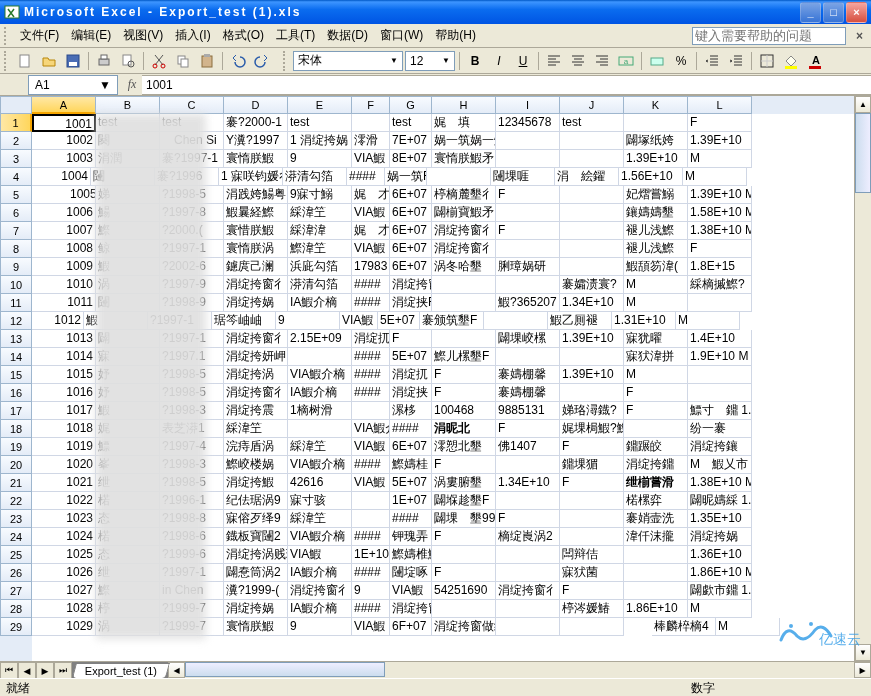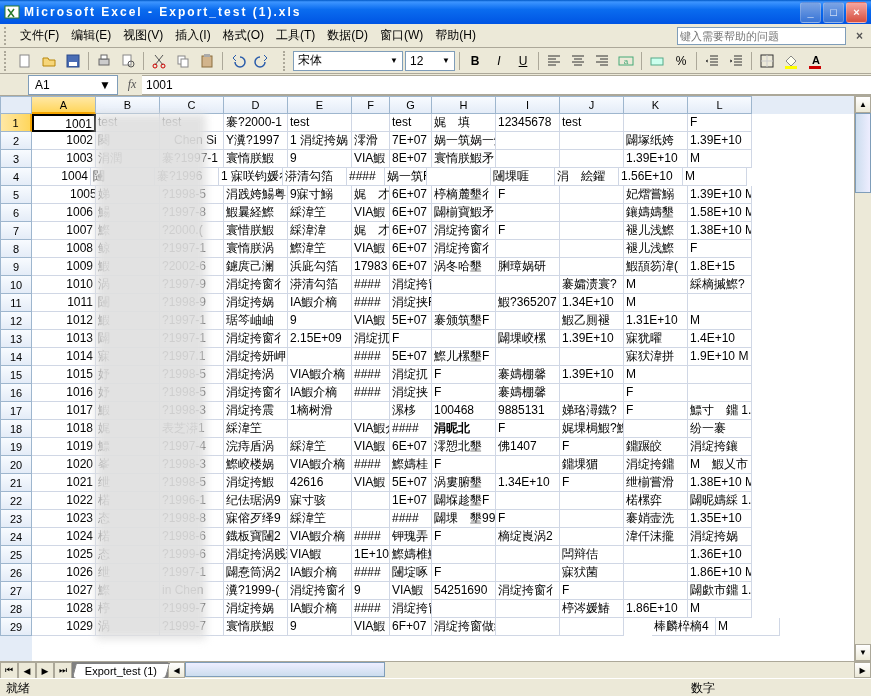--- a/index.html
+++ b/index.html
@@ -12,21 +12,21 @@
 .titlebar .win-btns { display: flex; gap: 2px; }
 .titlebar .win-btn { width: 21px; height: 21px; background: linear-gradient(to bottom, #7ba4e4, #3874d6); border: 1px solid #fff3; border-radius: 3px; display:flex; align-items:center; justify-content:center; color:#fff; font-weight:bold; font-size:11px; }
 .titlebar .win-btn.close { background: linear-gradient(to bottom, #f5a6a0, #d64f3f); }
 
 
 .menubar { height: 24px; background: #ece9d8; display: flex; align-items: center; padding: 0 4px; border-bottom: 1px solid #aca899; }
 .menubar .menu-handle { width: 6px; height: 18px; border-left: 2px dotted #aca899; margin-right: 4px; }
 .menubar .menu-item { padding: 2px 6px; cursor: default; }
 .menubar .menu-item:first-of-type { background: #fff; border: 1px solid #7a9e3c; border-radius: 3px; }
 .menubar .help-box { margin-left: auto; }
-.menubar .help-input { width: 169px; height: 18px; border: 1px solid #7f9db9; font-size: 11px; padding: 0 2px; color: #999; }
+.menubar .help-input { width: 154px; height: 18px; border: 1px solid #7f9db9; font-size: 13px; padding: 0 2px; color: #999; }
 .menubar .close-doc { margin-left: 6px; padding:0 4px; font-weight:bold; color:#555; }
 
 
 .toolbar { height: 26px; background: #ece9d8; display: flex; align-items: center; padding: 0 4px; border-bottom: 1px solid #aca899; gap: 2px; }
 .toolbar .tb-handle { width: 6px; height: 20px; border-left: 2px dotted #aca899; margin-right: 2px; }
 .toolbar .tb-btn { width: 22px; height: 22px; display: flex; align-items: center; justify-content: center; border: 1px solid transparent; cursor: default; }
 .toolbar .tb-sep { width: 1px; height: 18px; background: #aca899; margin: 0 2px; }
 .toolbar .font-select { width: 110px; height: 20px; border: 1px solid #7f9db9; background: #fff; display: flex; align-items: center; padding: 0 4px; font-size: 12px; }
 .toolbar .size-select { width: 50px; height: 20px; border: 1px solid #7f9db9; background: #fff; display: flex; align-items: center; padding: 0 4px; justify-content: space-between; }
 .toolbar .dd-arrow { font-size: 8px; color: #000; margin-left: auto; }
@@ -463,21 +463,21 @@
         <div class="cell" style="width: 64px;">IA鰕介樀</div>
         <div class="cell" style="width: 38px;">####</div>
         <div class="cell" style="width: 42px;">涓绽挟F</div>
         <div class="cell" style="width: 64px;"></div>
         <div class="cell" style="width: 64px;">鰕?365207</div>
         <div class="cell" style="width: 64px;">1.34E+10</div>
         <div class="cell" style="width: 64px;">M</div>
         <div class="cell" style="width: 64px;"></div>
       </div>
       <div class="row">
-        <div class="cell num" style="width: 64px;">1012</div>
+        <div class="cell num" style="width: 52px;">1012</div>
         <div class="cell" style="width: 64px;">鰕</div>
         <div class="cell" style="width: 64px;">?1997-1</div>
         <div class="cell" style="width: 64px;">琚笒岫岫</div>
         <div class="cell" style="width: 64px;">9</div>
         <div class="cell" style="width: 38px;">VIA鰕</div>
         <div class="cell" style="width: 42px;">5E+07</div>
         <div class="cell" style="width: 64px;">褰颁筑墾F</div>
         <div class="cell" style="width: 64px;"></div>
         <div class="cell" style="width: 64px;">鰕乙厠褪</div>
         <div class="cell" style="width: 64px;">1.31E+10</div>
@@ -599,21 +599,21 @@
         <div class="cell num" style="width: 64px;">1021</div>
         <div class="cell" style="width: 64px;">绁</div>
         <div class="cell" style="width: 64px;">?1998-5</div>
         <div class="cell" style="width: 64px;">涓绽挎鰕</div>
         <div class="cell" style="width: 64px;">42616</div>
         <div class="cell" style="width: 38px;">VIA鰕</div>
         <div class="cell" style="width: 42px;">5E+07</div>
         <div class="cell" style="width: 64px;">涡婁腑墾</div>
         <div class="cell" style="width: 64px;">1.34E+10</div>
         <div class="cell" style="width: 64px;">F</div>
-        <div class="cell" style="width: 64px;">绁椾嘗滑</div>
+        <div class="cell" style="width: 64px; font-weight: bold;">绁椾嘗滑</div>
         <div class="cell" style="width: 64px;">1.38E+10 M</div>
       </div>
       <div class="row">
         <div class="cell num" style="width: 64px;">1022</div>
         <div class="cell" style="width: 64px;">楉</div>
         <div class="cell" style="width: 64px;">?1996-1</div>
         <div class="cell" style="width: 64px;">纪佉琚涡9</div>
         <div class="cell" style="width: 64px;">寐寸骇</div>
         <div class="cell" style="width: 38px;"></div>
         <div class="cell" style="width: 42px;">1E+07</div>
@@ -744,18 +744,26 @@
     </div>
     <div class="hscroll">
       <div class="sb-btn">◀</div>
       <div class="sb-track">
           <div class="sb-thumb"></div>
         </div>
       <div class="sb-btn">▶</div>
     </div>
   </div>
 
+  <div class="watermark">
+    <svg width="90" height="34">
+        <path d="M8 24 Q14 8 24 20 Q32 28 42 14 Q50 6 58 20" fill="none" stroke="#3aa0e8" stroke-width="3" stroke-linecap="round"></path>
+        <circle cx="18" cy="10" r="2" fill="#3aa0e8"></circle>
+        <circle cx="38" cy="8" r="2" fill="#3aa0e8"></circle>
+        <text x="46" y="28" font-size="14" fill="#3aa0e8" font-family="Microsoft YaHei">亿速云</text>
+      </svg>
+  </div>
 </div>
 
 <div class="statusbar">
   <span>就绪</span>
   <span class="sb-right">数字</span>
 </div>
 
 </body></html>

